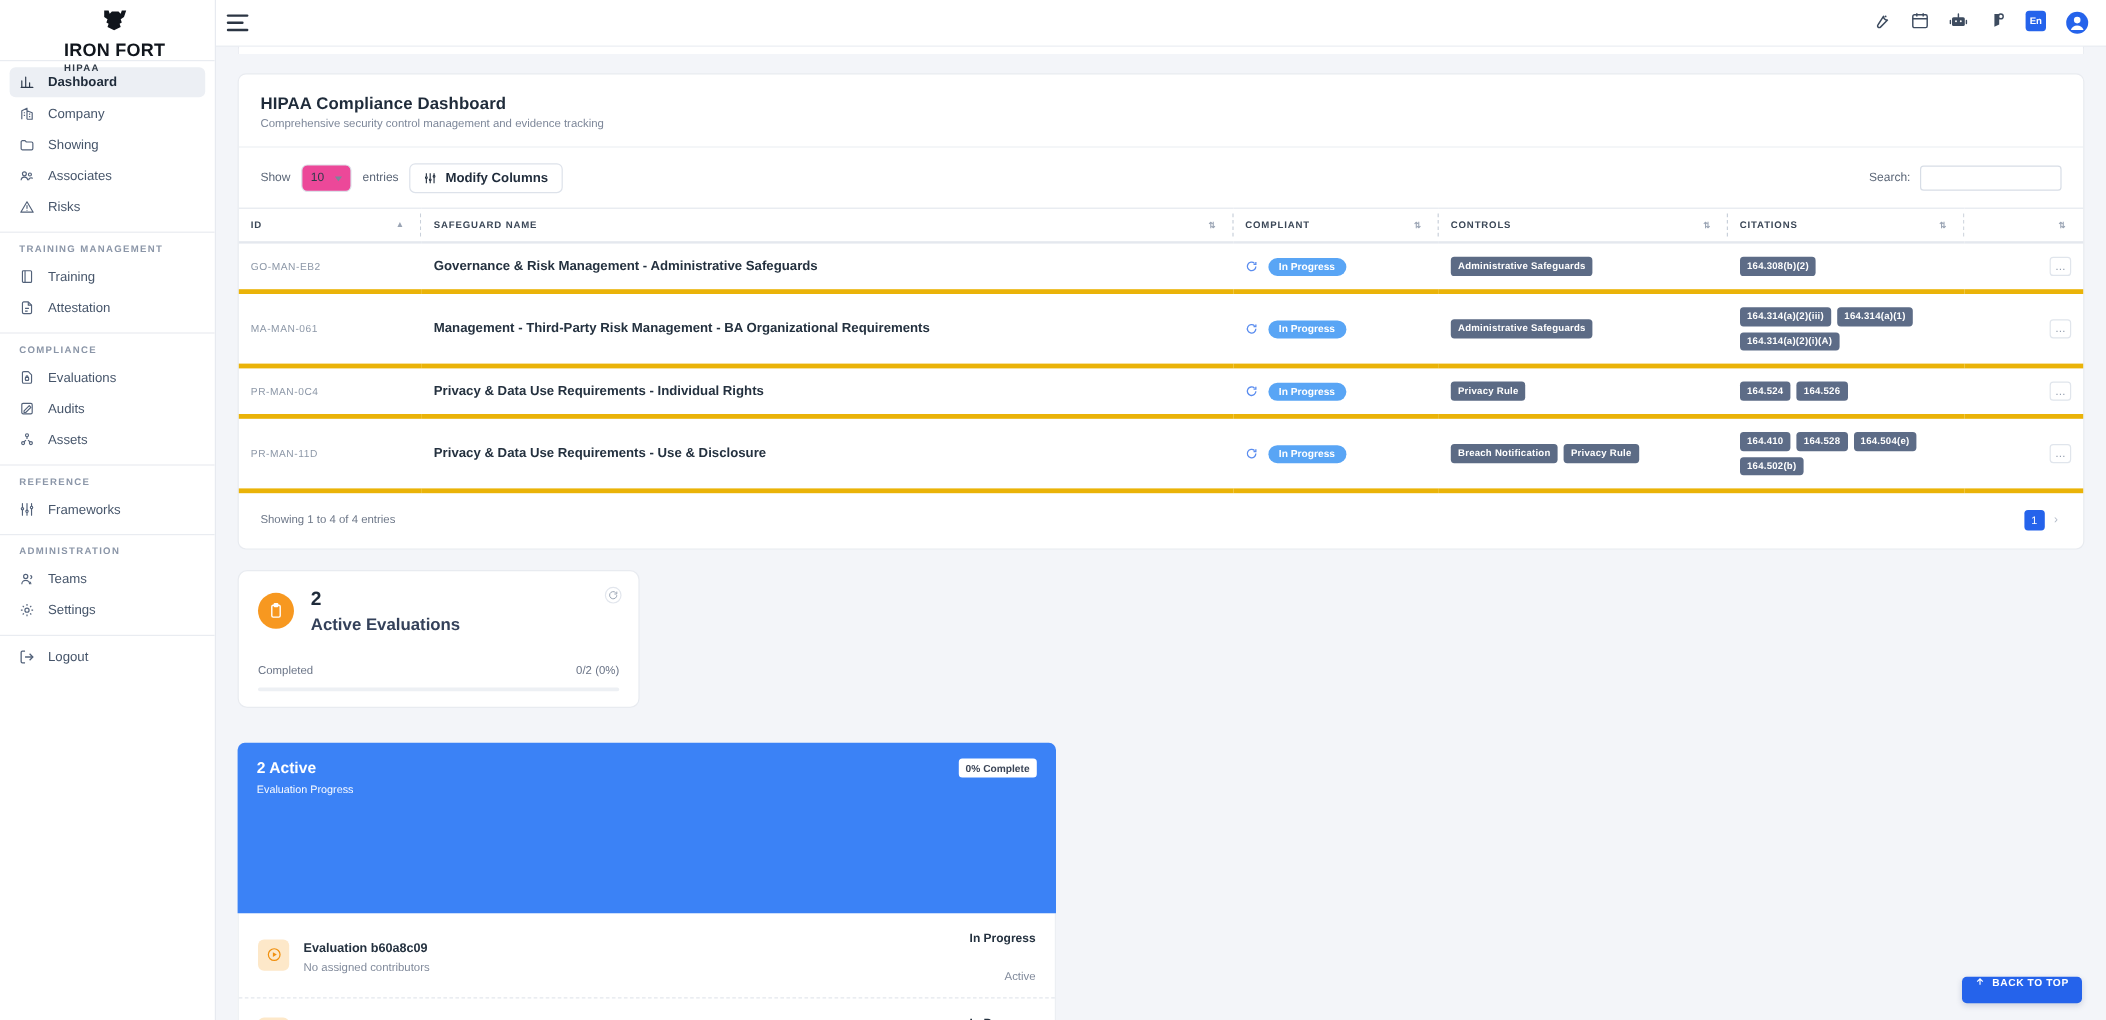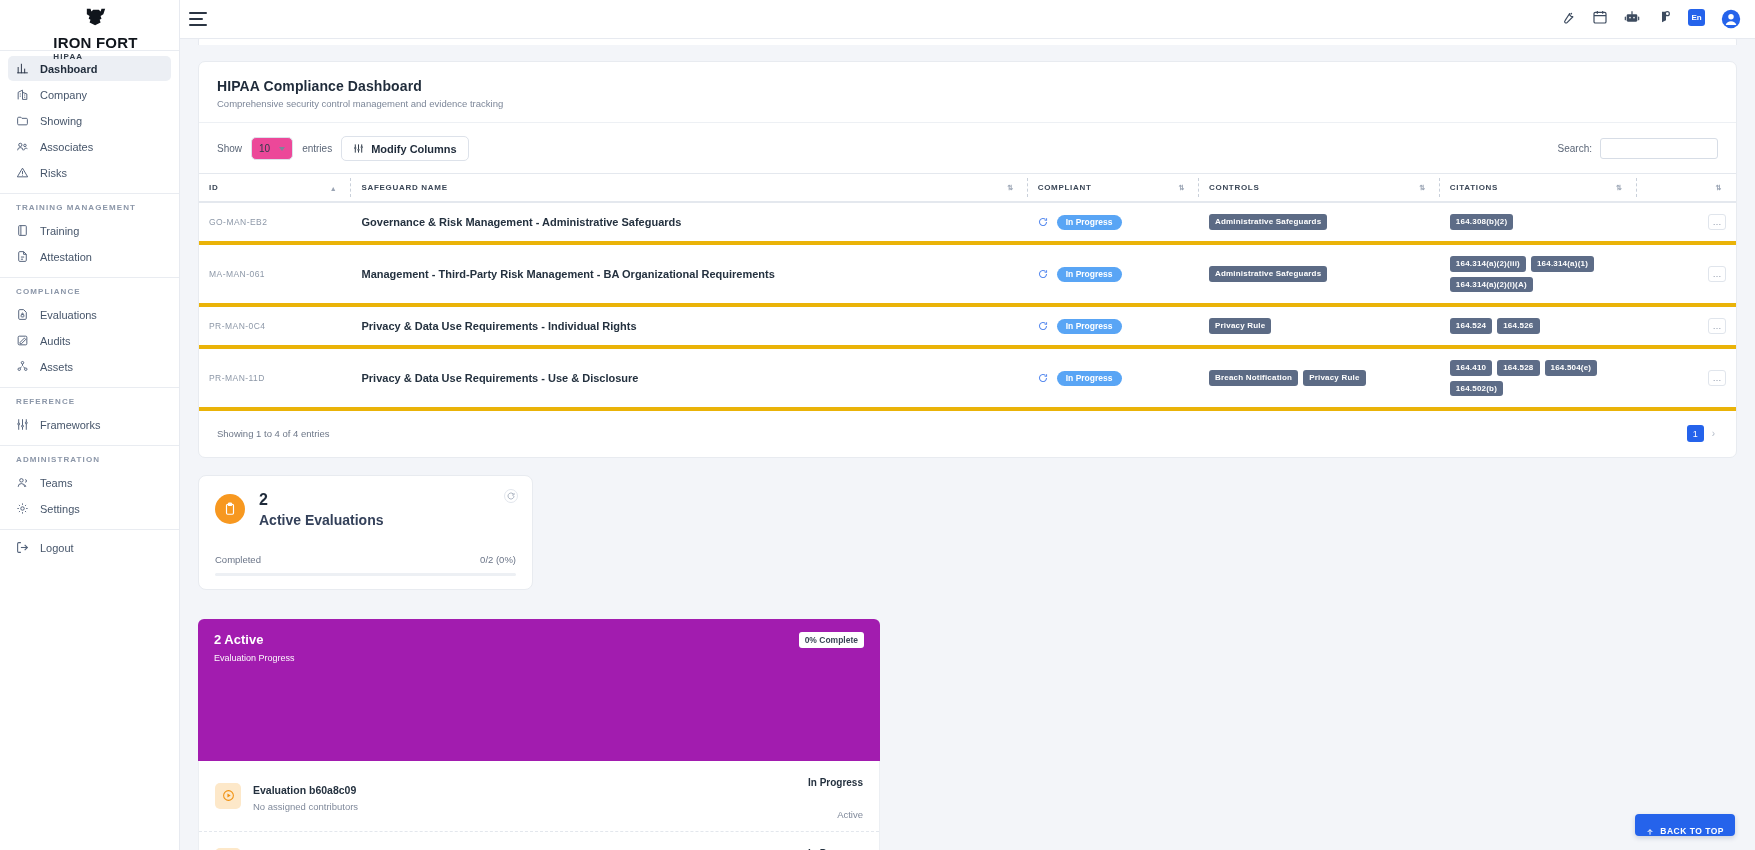--- a/index.html
+++ b/index.html
@@ -192,21 +192,21 @@
   .stat-bottom {
     display: flex; align-items: center; justify-content: space-between;
     margin-top: 26px; font-size: 9.5px; color: #6a7487;
   }
   .stat-bar { height: 3px; background: #edf0f4; border-radius: 2px; margin-top: 8px; }
   .stat-bar i { display: block; height: 3px; width: 0%; background: #f79820; border-radius: 2px; }
 
   
   .prog-wrap { width: 682px; margin-top: 18px; }
   .prog-head {
-    background: #a21caf; border-radius: 6px 6px 0 0;
+    background: #3b82f6; border-radius: 6px 6px 0 0;
     padding: 13px 16px 12px; position: relative; height: 142px; margin-top: 29px;
   }
   .prog-title { font-size: 13px; font-weight: 700; color: #fff; }
   .prog-sub { font-size: 9px; color: #fff; margin-top: 6px; opacity: .97; }
   .prog-badge {
     position: absolute; top: 13px; right: 16px;
     background: #fff; color: #3a4456; border-radius: 3px;
     font-size: 8.5px; font-weight: 700; padding: 3px 6px;
   }
   .prog-list { background: #fff; border: 1px solid #eceff3; border-top: none; }
@@ -224,21 +224,21 @@
   .prog-name { font-size: 10.5px; font-weight: 700; color: #24313f; }
   .prog-meta { font-size: 9.5px; color: #808a9b; margin-top: 3px; }
   .prog-side { text-align: right; }
   .prog-state { font-size: 10px; font-weight: 700; color: #24313f; }
   .prog-state2 { font-size: 9.5px; color: #808a9b; margin-top: 19px; }
 
   .back-top {
     position: absolute; right: 20px; bottom: 14px;
     background: #2563eb; color: #fff; border-radius: 4px;
     height: 22px; padding: 0 11px;
-    display: inline-flex; align-items: flex-end; gap: 6px;
+    display: inline-flex; align-items: flex-start; gap: 6px;
     font-size: 8.5px; font-weight: 700; letter-spacing: .5px;
     cursor: pointer; box-shadow: 0 2px 5px rgba(20,40,90,.18);
   }
 </style>
 </head>
 <body>
 
 <div class="app">
 
   <aside class="sidebar">

